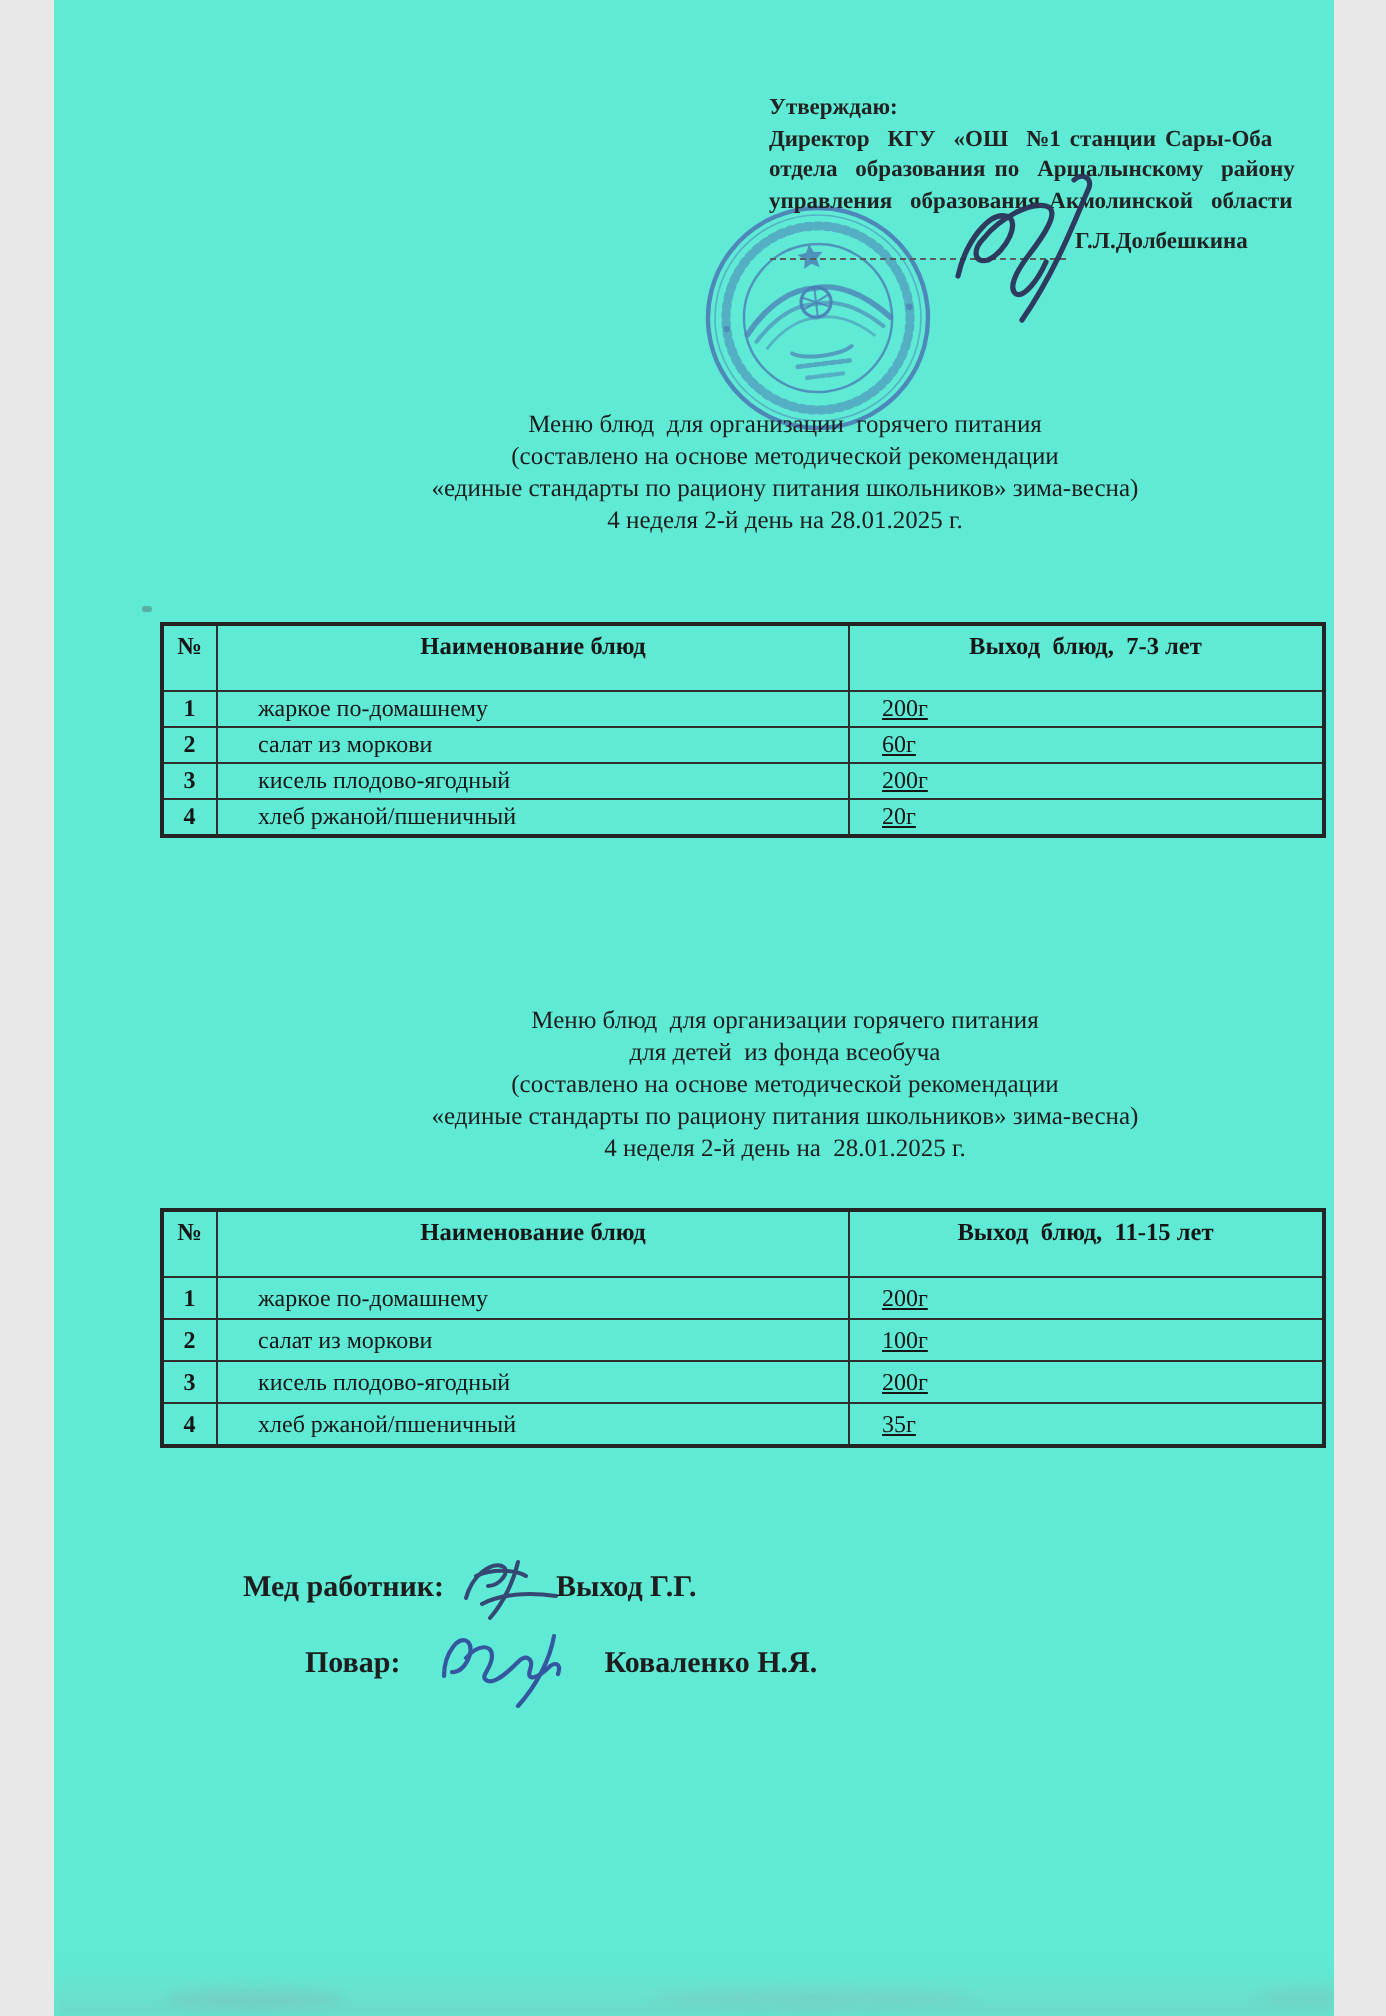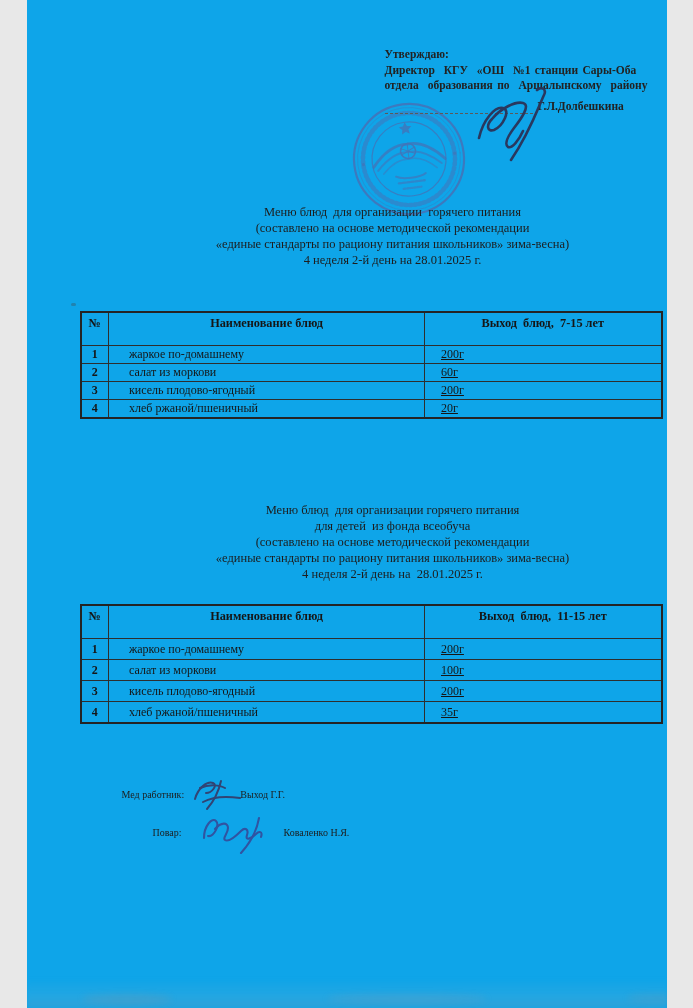--- a/index.html
+++ b/index.html
@@ -1,18 +1,18 @@
 <!DOCTYPE html>
 <html><head>
 <meta charset="utf-8">
 <style>
   html,body { margin:0; padding:0; background:#e8e8e8; }
   .page {
     position:relative; width:640px; height:1008px; margin:0 auto;
-    background:#0ea5e9; overflow:hidden;
+    background:#5eead4; overflow:hidden;
     font-family:"Liberation Serif","DejaVu Serif",serif; color:#1c1c1c;
   }
   .pre { white-space:pre-wrap; }
 
   
   .approval {
     position:absolute; left:358px; top:47px; width:292px;
     font-weight:bold; font-size:11.5px; line-height:15.6px;
     word-spacing:1.6px; color:#222; z-index:3;
   }
@@ -55,21 +55,21 @@
   }
   .mt1 td { height:15px; }
   .mt2 td { height:18px; }
   td.c-num { text-align:center; font-weight:bold; }
   td.c-name { padding-left:20px; }
   td.c-out { padding-left:16px;text-decoration:underline; }
 
   
   .sig-row {
     position:absolute; display:flex; align-items:center;
-    font-size:10px; color:#1d1d1d; z-index:3;
+    font-size:15px; color:#1d1d1d; z-index:3;font-weight:bold;
   }
   .sr1 { left:95px; top:779px; height:30px; }
   .sr2 { left:95px; top:814px; height:36px;margin-left:31px; }
   .role-label { flex:none; }
   .ink-sig { flex:none; }
   .sig-name { flex:none; }
 
   
   .bottom-haze {
     position:absolute; left:0; right:0; bottom:0; height:30px; z-index:1;
@@ -108,20 +108,21 @@
       <path d="M51,89 h18" stroke-width="2.2" stroke-dasharray="2 1.5" opacity="0.55"></path>
       <circle cx="14" cy="60" r="1.6" fill="#4a6eb2" stroke="none" opacity="0.7"></circle>
       <circle cx="106" cy="60" r="1.6" fill="#4a6eb2" stroke="none" opacity="0.7"></circle>
     </g>
   </svg>
 
   <div class="approval">
     <div class="line">Утверждаю:</div>
     <div class="line">Директор  КГУ  «ОШ  №1 станции Сары-Оба</div>
     <div class="line">отдела  образования по  Аршалынскому  району</div>
+    <div class="line">управления  образования Акмолинской  области</div>
     <div class="sign-row">
       <span class="dash-line"></span>
       <span class="approver">Г.Л.Долбешкина</span>
     </div>
   </div>
 
   <svg class="sig-director" width="92" height="78" viewBox="0 0 92 78">
     <g stroke="#2b3358" fill="none" stroke-width="2.6" stroke-linecap="round" opacity="0.95">
       <path d="M6,52 C10,34 22,20 30,22 C38,24 30,40 21,44 C14,46 13,39 19,33 C27,23 42,15 50,17 C58,19 48,33 41,42 C35,50 31,58 35,61 C39,63 46,54 50,45"></path>
       <path d="M64,4 C68,0 74,3 71,9 C66,20 56,48 38,74"></path>
@@ -138,21 +139,21 @@
   <table class="menu-table mt1">
     <colgroup>
         <col style="width:28px">
         <col style="width:316px">
         <col style="width:237px">
       </colgroup>
     <thead>
       <tr>
         <th class="pre">№</th>
         <th class="pre">Наименование блюд</th>
-        <th class="pre">Выход  блюд,  7-15 лет</th>
+        <th class="pre">Выход  блюд,  7-3 лет</th>
       </tr>
     </thead>
     <tbody>
       <tr>
         <td class="c-num">1</td>
         <td class="c-name">жаркое по-домашнему</td>
         <td class="c-out">200г</td>
       </tr>
       <tr>
         <td class="c-num">2</td>

